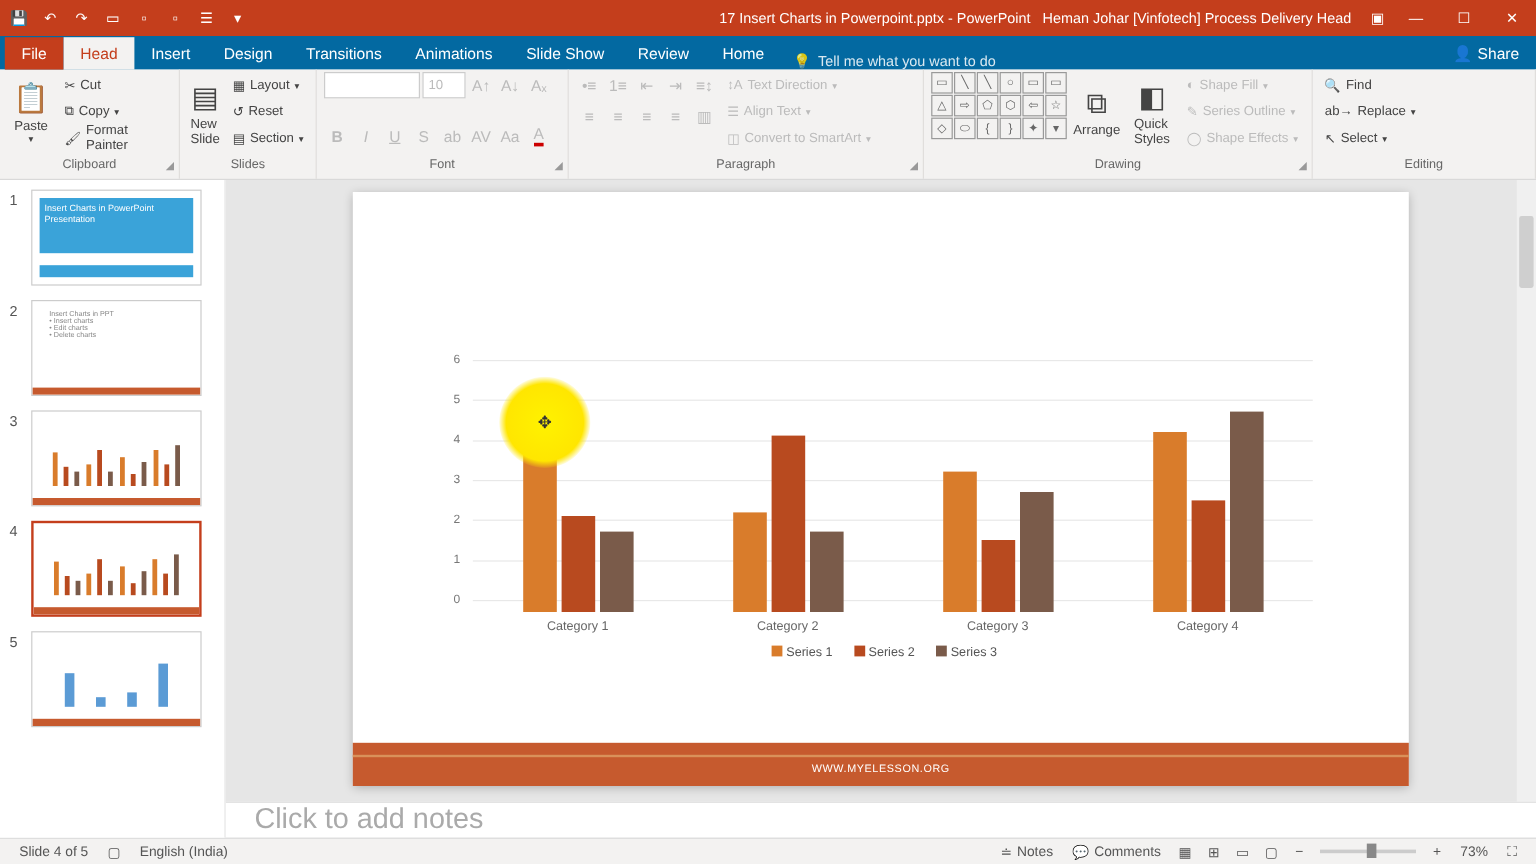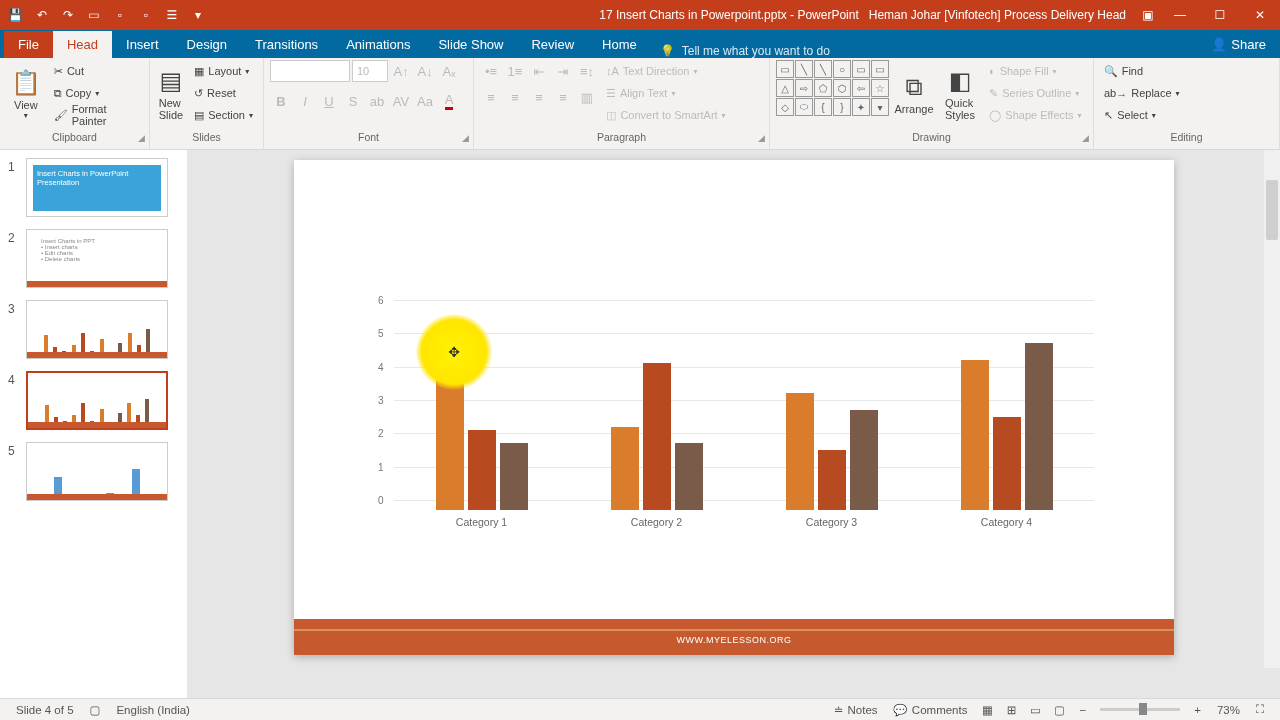--- a/index.html
+++ b/index.html
@@ -40,21 +40,21 @@
 .sizebox { width: 36px; height: 22px; border: 1px solid #ccc; background: #fff; font-size: 11px; padding: 0 4px; color: #bbb; }
 
 .shapegrid { display: grid; grid-template-columns: repeat(6, 18px); grid-template-rows: repeat(3, 18px); gap: 1px; }
 .shapegrid .s { border: 1px solid #999; font-size: 10px; display: flex; align-items: center; justify-content: center; color: #666; }
 
 
 .workspace { display: flex; height: calc(720px - 30px - 28px - 92px - 22px); }
 .thumbs { width: 188px; background: #fff; border-right: 1px solid #e6e6e6; overflow: hidden; padding: 8px 8px; }
 .thumb-row { display: flex; margin-bottom: 12px; }
 .thumb-num { width: 18px; font-size: 12px; color: #555; padding-top: 2px; }
-.thumb { width: 142px; height: 59px; border: 1px solid #ccc; background: #fff; cursor: pointer; position: relative; overflow: hidden; }
+.thumb { width: 142px; height: 80px; border: 1px solid #ccc; background: #fff; cursor: pointer; position: relative; overflow: hidden; }
 .thumb.active { border: 2px solid #c43e1c; }
 .thumb .footer { position: absolute; bottom: 0; left: 0; right: 0; height: 6px; background: #c65a2e; }
 
 .editor { flex: 1; background: #e6e6e6; position: relative; overflow: hidden; }
 .slide { position: absolute; left: 50%; transform: translateX(-50%); top: 10px; width: 880px; height: 495px; background: #fff; box-shadow: 0 2px 8px rgba(0,0,0,0.25); }
 .title-ph { position: absolute; top: 22px; left: 78px; right: 78px; height: 100px; border: 1px dashed #bbb; display: flex; align-items: center; padding: 0 14px; }
 .title-ph span { color: #777; font-size: 42px; font-weight: 300; }
 
 .chart-area { position: absolute; top: 140px; left: 80px; right: 80px; bottom: 70px; }
 .chart-title { text-align: center; font-size: 14px; color: #555; margin-bottom: 8px; }
@@ -131,21 +131,21 @@
     </div>
   <div class="share">👤 <span>Share</span></div>
 </div>
 
 <div class="ribbon">
 
   <div class="ribgroup" style="width:150px">
     <div class="controls">
       <div class="bigbtn">
           <div class="ico">📋</div>
-          <span>View</span>
+          <span>Paste</span>
           <span style="font-size:8px">▾</span>
         </div>
       <div class="vcol">
         <div class="smbtn">
             <span>✂</span>
             <span>Cut</span>
           </div>
         <div class="smbtn">
             <span>⧉</span>
             <span>Copy</span>
@@ -182,21 +182,21 @@
             <span>Section</span>
             <span style="font-size:8px">▾</span>
           </div>
       </div>
     </div>
     <div class="label">Slides</div>
   </div>
 
   <div class="ribgroup" style="width:210px">
     <div class="controls">
-      <div class="vcol" style="gap:8px">
+      <div class="vcol" style="gap:20px">
         <div style="display:flex;gap:2px">
           <input class="fontbox disabled" disabled="" style="">
           <input class="sizebox disabled" disabled="" value="10" style="">
           <div class="iconbtn disabled">A↑</div>
           <div class="iconbtn disabled">A↓</div>
           <div class="iconbtn disabled">Aₓ</div>
         </div>
         <div style="display:flex;gap:2px">
           <div class="iconbtn disabled">
               <b>B</b>
@@ -448,27 +448,29 @@
                 <div class="bar s3" style="height: 166.667px;"></div>
               </div>
             </div>
           </div>
         <div class="xticks" id="xticks">
             <div>Category 1</div>
             <div>Category 2</div>
             <div>Category 3</div>
             <div>Category 4</div>
           </div>
+        <div class="legend" id="legend"><span><span class="sw" style="background:#d97c2b"></span>Series 1</span><span><span class="sw" style="background:#b84a1f"></span>Series 2</span><span><span class="sw" style="background:#7a5b4a"></span>Series 3</span></div>
       </div>
 
       <div class="slide-footer">
         <div class="inner">WWW.MYELESSON.ORG</div>
       </div>
     </div>
 
+    <div class="notes-strip">Click to add notes</div>
     <div class="scrollbar-v">
         <div class="thumb"></div>
       </div>
   </div>
 </div>
 
 <div class="statusbar">
   <div class="sb-btn">Slide 4 of 5</div>
   <div class="sb-btn">▢</div>
   <div class="sb-btn">English (India)</div>

